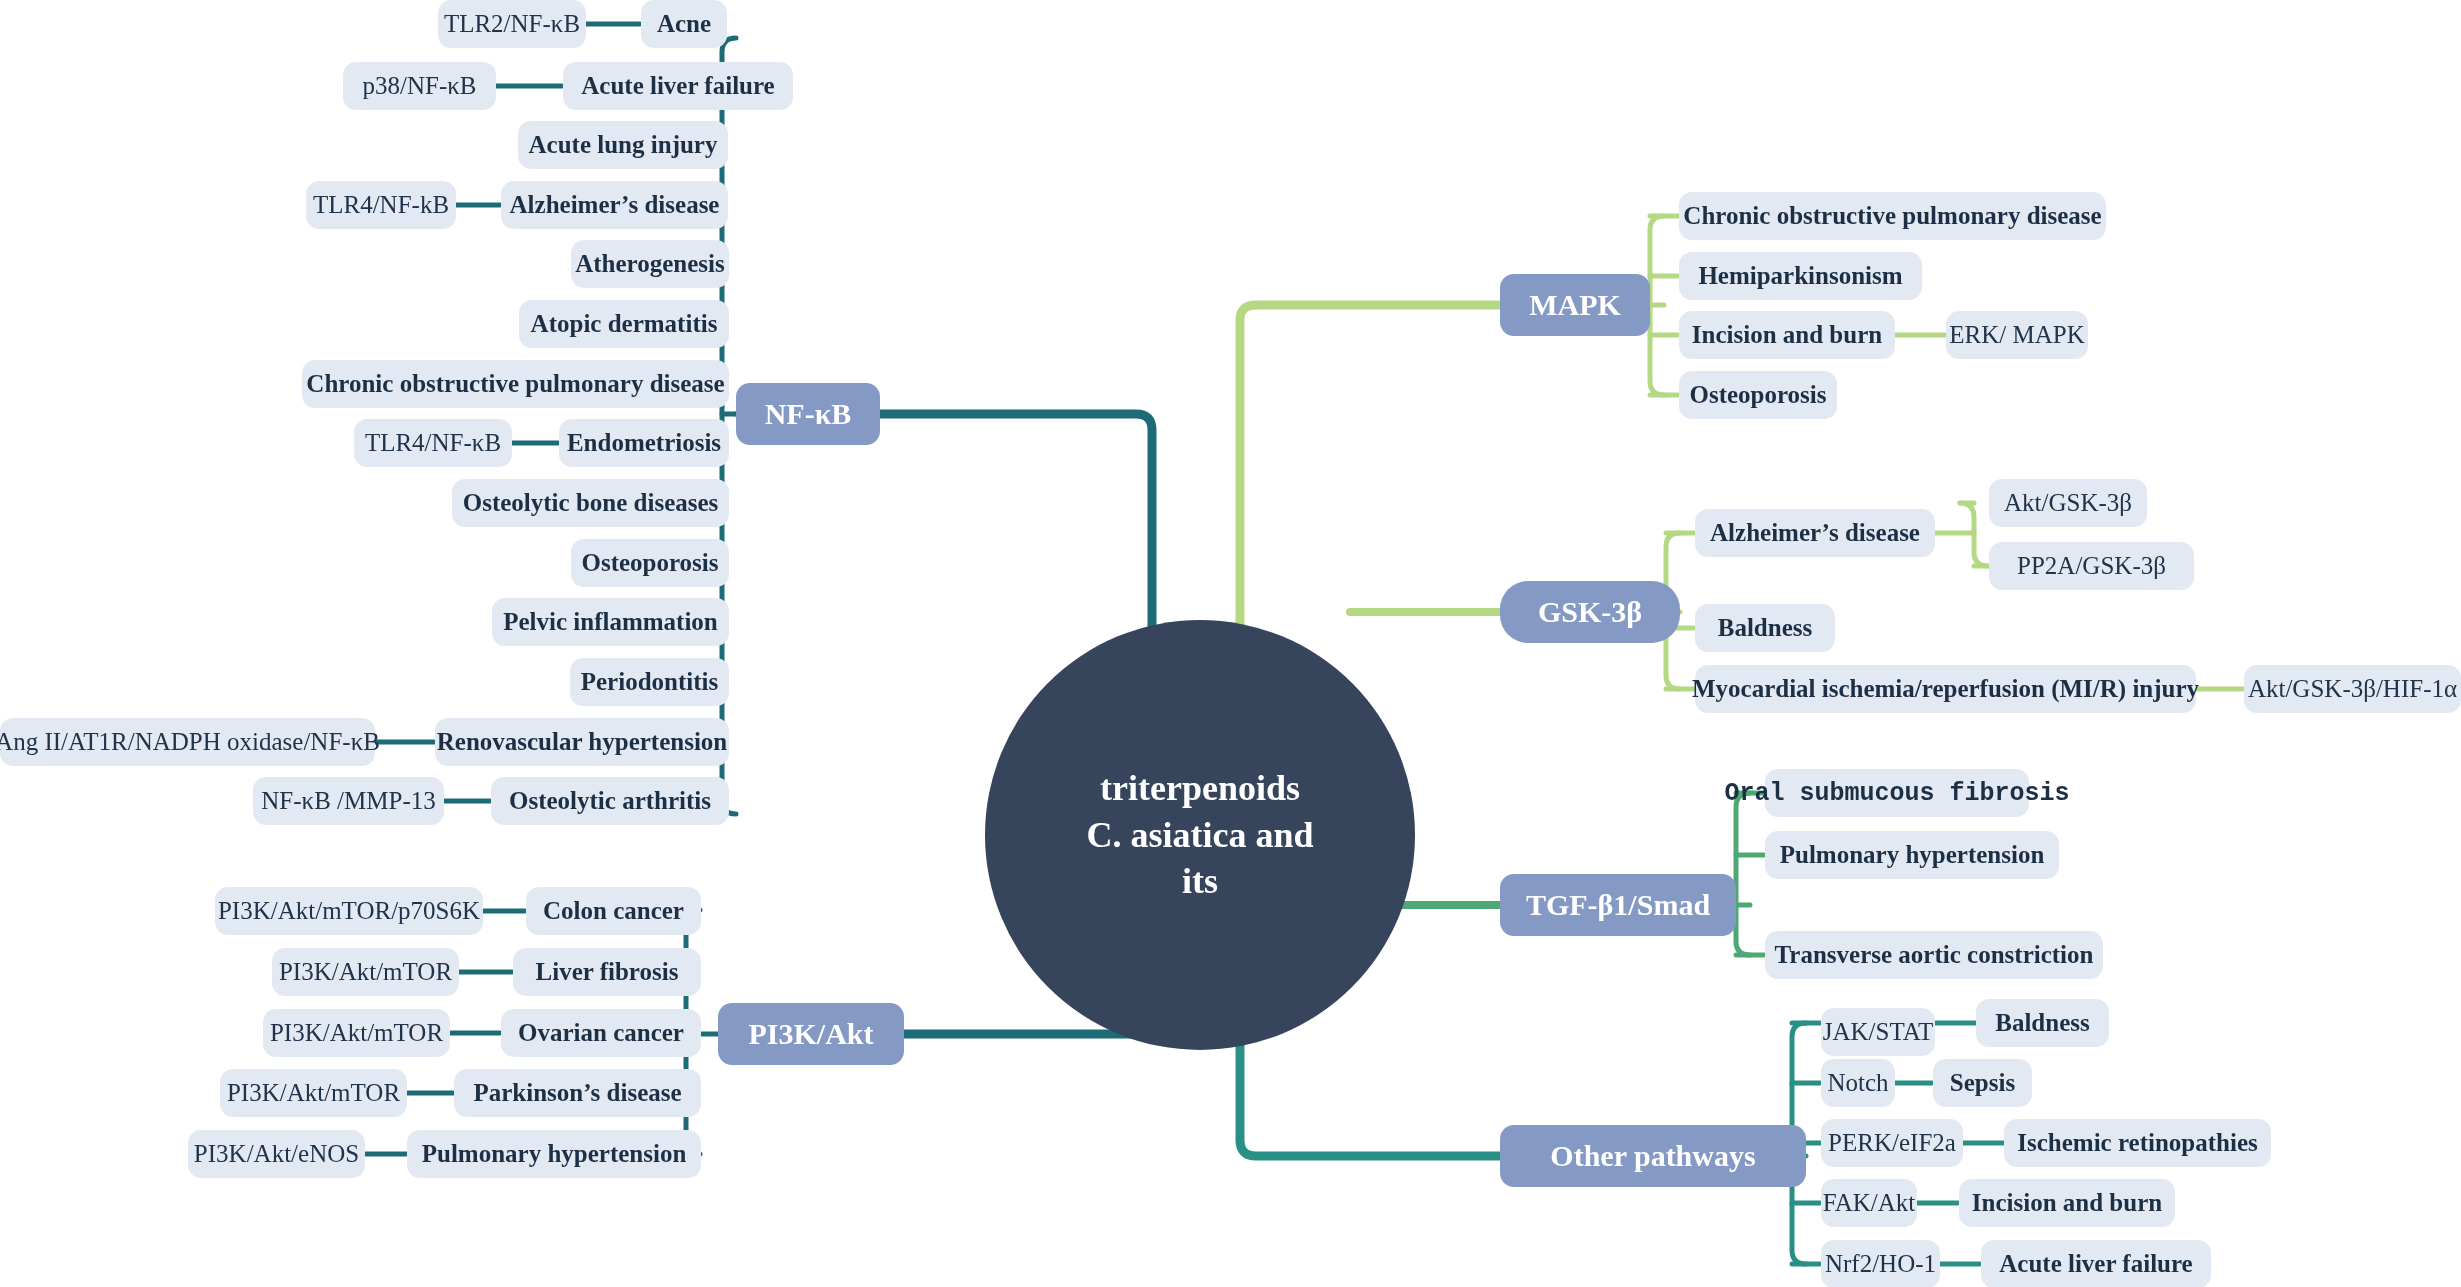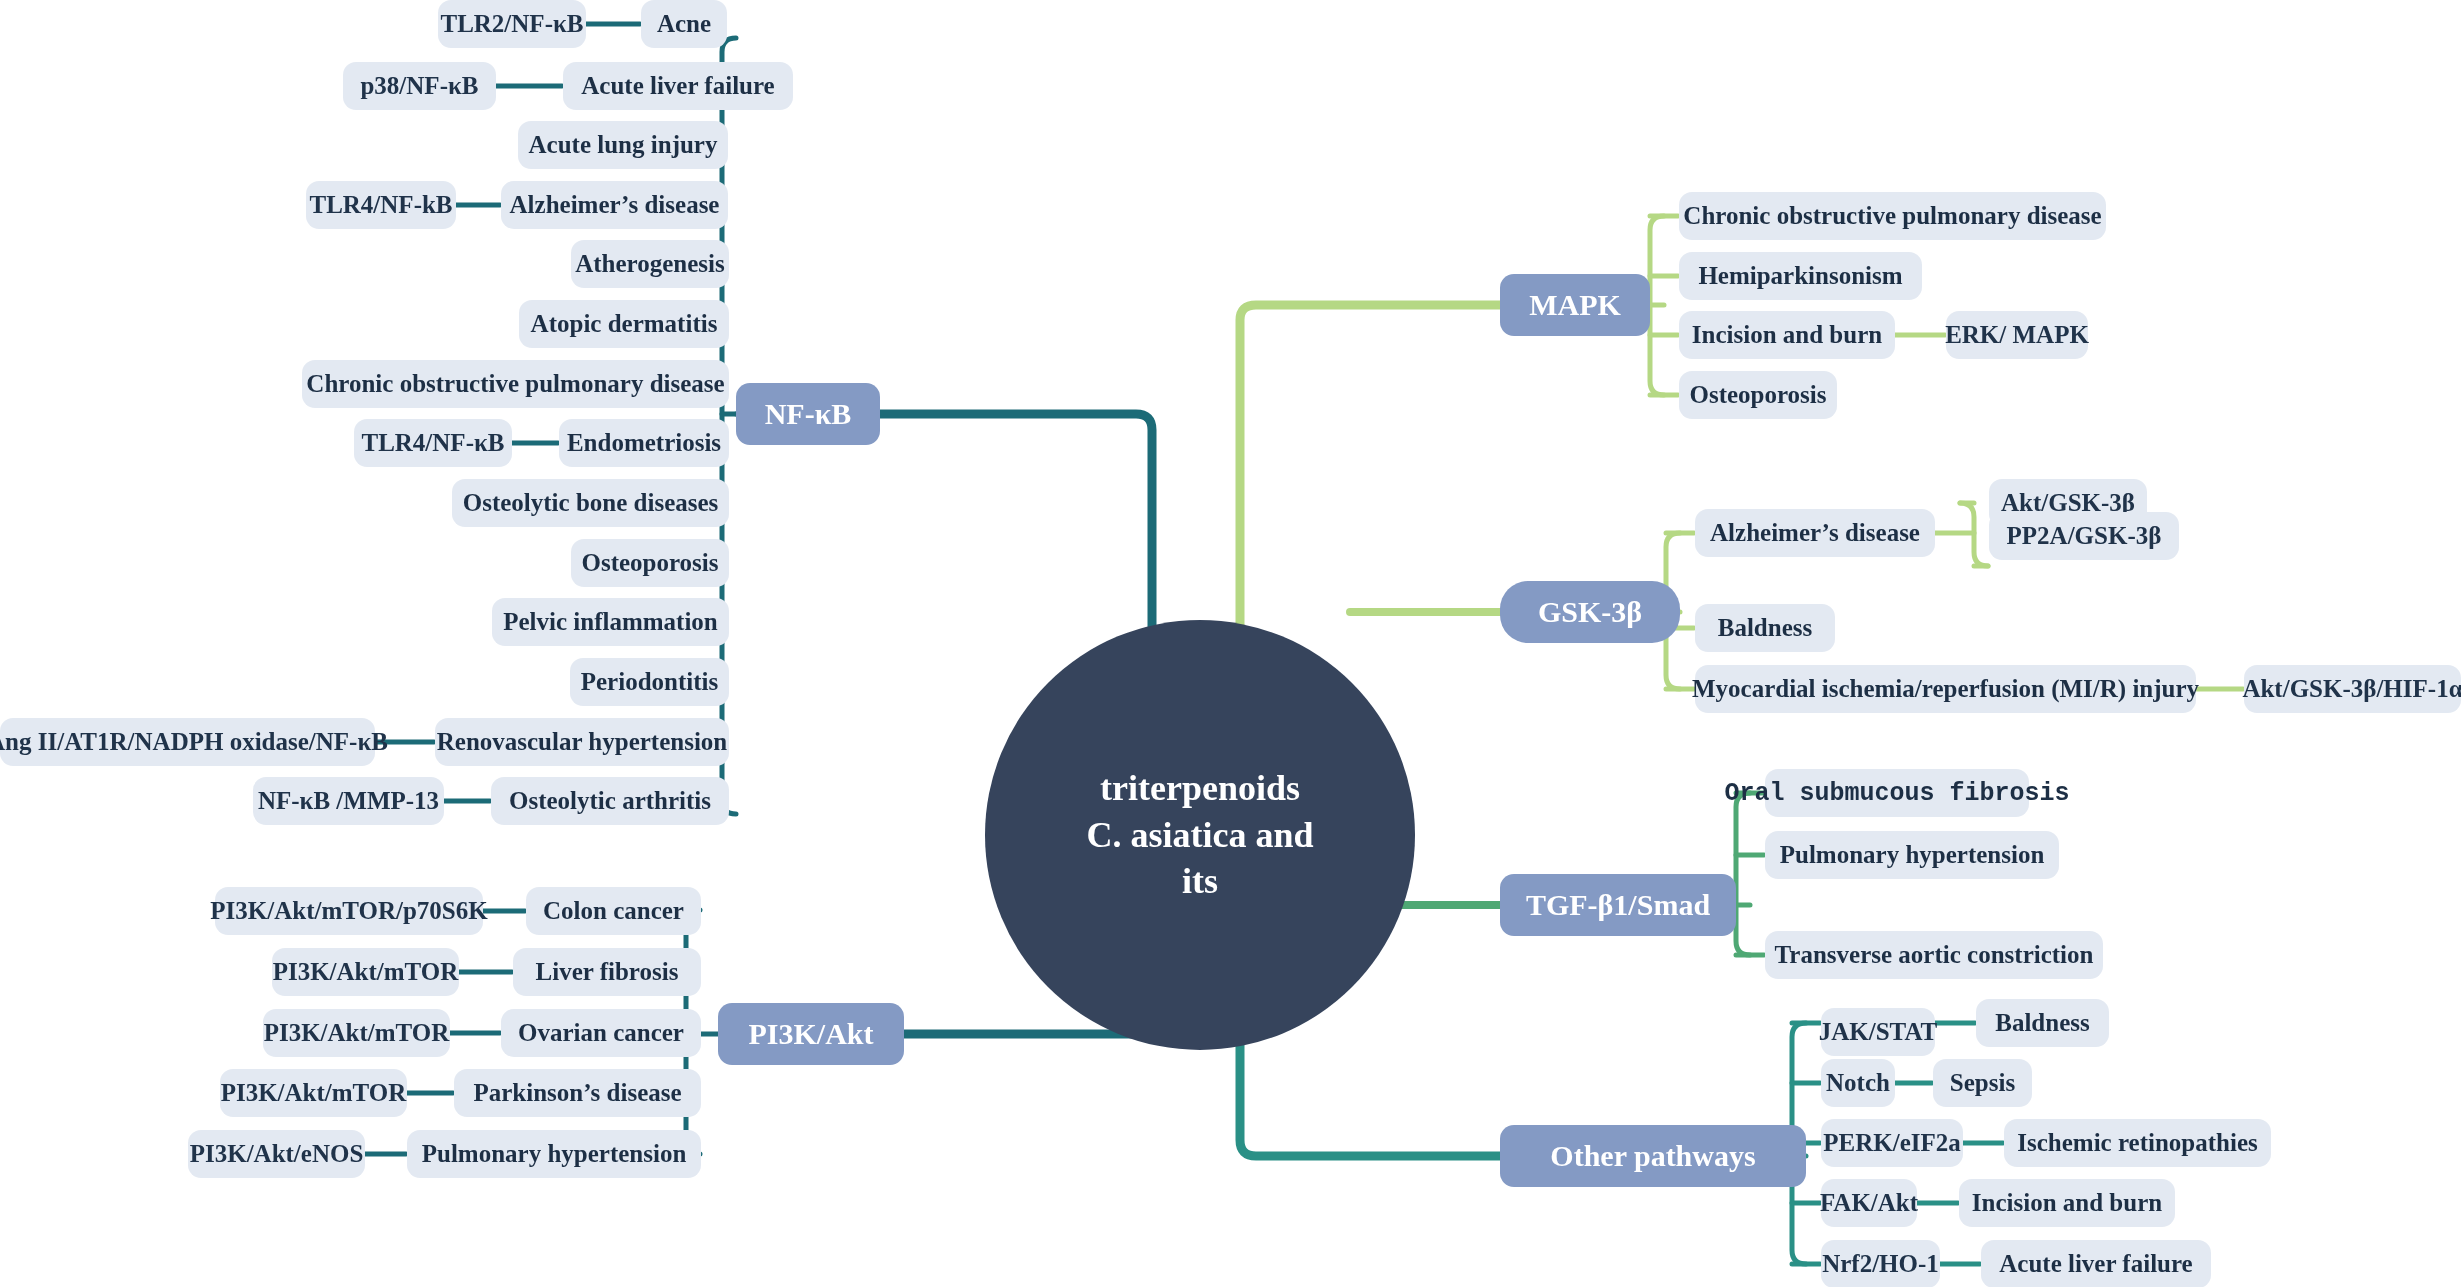--- a/index.html
+++ b/index.html
@@ -41,21 +41,21 @@
     color: #1d2f45;
     font-size: 25px;
     padding: 0 16px;
     height: 48px;
     border-radius: 13px;
   }
   .chip.bold {
     font-weight: bold;
   }
   .chip.plain {
-    font-weight: bold;
+    font-weight: normal;
     color: #20334a;
   }
   
   .hub {
     background: #849ac4;
     color: #ffffff;
     font-weight: bold;
     font-size: 30px;
     border-radius: 14px;
     height: 62px;
@@ -245,21 +245,21 @@
   <div class="node chip bold" style="left:1679px; top:192px; width:427px;">Chronic obstructive pulmonary disease</div>
   <div class="node chip bold" style="left:1679px; top:252px; width:243px;">Hemiparkinsonism</div>
   <div class="node chip bold" style="left:1679px; top:311px; width:216px;">Incision and burn</div>
   <div class="node chip plain" style="left:1946px; top:311px; width:142px;">ERK/ MAPK</div>
   <div class="node chip bold" style="left:1679px; top:371px; width:158px;">Osteoporosis</div>
 
   <div class="node hub" style="left:1500px; top:581px; width:180px;border-radius:28px;">GSK-3β</div>
 
   <div class="node chip bold" style="left:1695px; top:509px; width:240px;">Alzheimer’s disease</div>
   <div class="node chip plain" style="left:1989px; top:479px; width:158px;text-align:right;">Akt/GSK-3β</div>
-  <div class="node chip plain" style="left:1989px; top:512px; width:190px;">PP2A/GSK-3β</div>
+  <div class="node chip plain" style="left:1989px; top:542px; width:205px;">PP2A/GSK-3β</div>
 
   <div class="node chip bold" style="left:1695px; top:604px; width:140px;">Baldness</div>
 
   <div class="node chip bold" style="left:1695px; top:665px; width:501px;">Myocardial ischemia/reperfusion (MI/R) injury</div>
   <div class="node chip plain" style="left:2244px; top:665px; width:217px;">Akt/GSK-3β/HIF-1α</div>
 
   <div class="node hub" style="left:1500px; top:874px; width:236px;">TGF-β1/Smad</div>
 
   <div class="node chip bold" style="left:1765px; top:769px; width:264px;font-family:Liberation Mono, monospace;">Oral submucous fibrosis</div>
   <div class="node chip bold" style="left:1765px; top:831px; width:294px;">Pulmonary hypertension</div>

